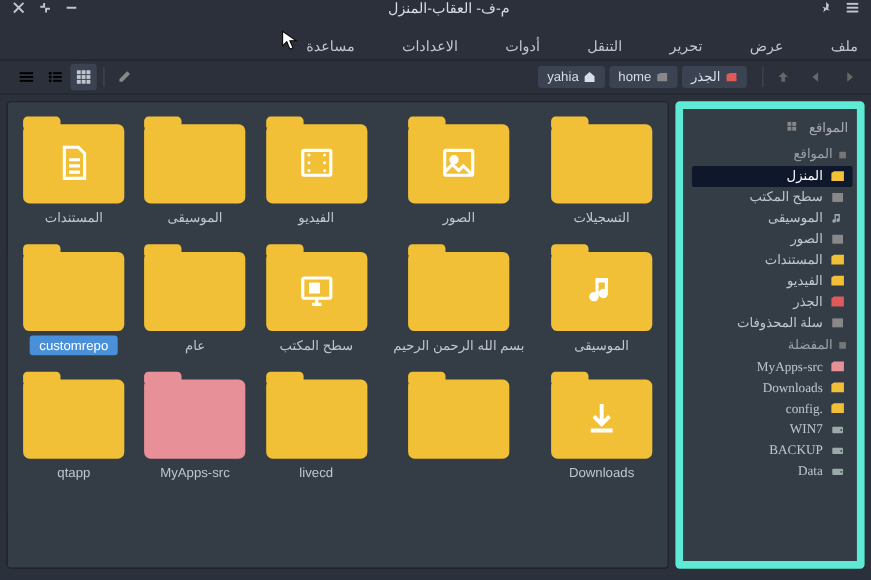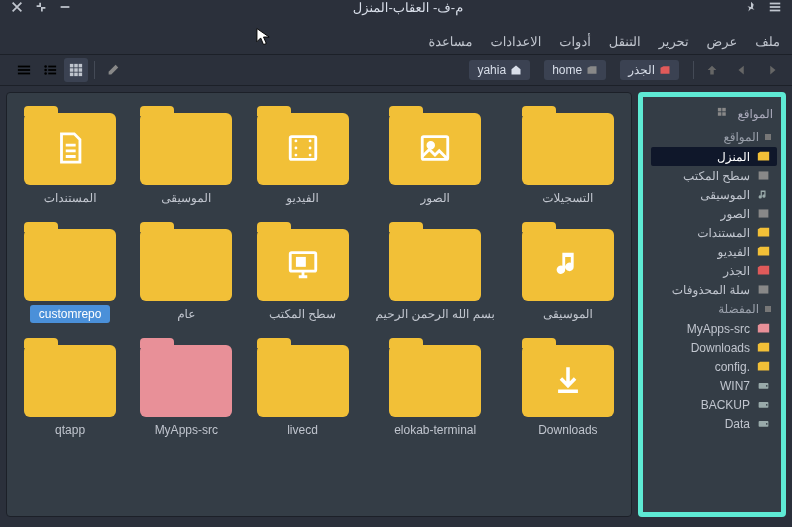--- a/index.html
+++ b/index.html
@@ -4,47 +4,47 @@
 <style>
 * { margin:0; padding:0; box-sizing:border-box; }
 body { width:792px; height:527px; background:#2b303b; font-family:'Segoe UI',Tahoma,sans-serif; font-size:12px; color:#c0c5ce; overflow:hidden; }
 .window { width:100%; height:100%; display:flex; flex-direction:column; }
 .titlebar { height:28px; display:flex; padding:0 10px; background:#2b303b; }
 .tb-left { display:flex; gap:10px; }
 .tb-icon { width:14px; height:14px; color:#c0c5ce; cursor:pointer; }
 .title { flex:1; text-align:center; color:#d8dee9; font-size:13px; }
 .tb-right { display:flex; gap:10px; }
 .menubar { height:26px; display:flex; justify-content:flex-end; align-items:center; padding:0 12px; gap:18px; color:#c0c5ce; font-size:13px; }
-.menubar span { cursor:pointer; }
+.menubar span { cursor:pointer;margin-left:25px; }
 .toolbar { height:32px; display:flex; align-items:center; padding:0 8px; background:#2b303b; border-top:1px solid #1c2028; border-bottom:1px solid #1c2028; }
 .view-btns { display:flex; gap:2px; margin-left:4px; }
 .view-btn { width:24px; height:24px; display:flex; align-items:center; justify-content:center; border-radius:3px; color:#777; cursor:pointer; }
 .view-btn.active { background:#3b4252; color:#c0c5ce; }
 .tool-sep { width:1px; height:18px; background:#444a56; margin:0 6px; }
 .edit-btn { width:24px; height:24px; display:flex; align-items:center; justify-content:center; color:#888; cursor:pointer; }
 .toolbar-spacer { flex:1; }
-.breadcrumb { display:flex; align-items:center; gap:14px; margin-right:8px;margin-left:18px; }
+.breadcrumb { display:flex; align-items:center; gap:4px; margin-right:8px;margin-left:18px; }
 .crumb { display:flex; align-items:center; gap:4px; padding:3px 8px; background:#3b4252; border-radius:3px; color:#d8dee9; cursor:pointer; font-size:12px; }
 .crumb svg { width:12px; height:12px; }
 .crumb.root svg { color:#e05a5a; }
 .nav-btns { display:flex; gap:6px; }
 .nav-btn { width:24px; height:24px; display:flex; align-items:center; justify-content:center; color:#666; cursor:pointer; }
 .content-area { flex:1; display:flex; background:#2b303b; padding:6px; gap:6px; overflow:hidden; }
 .main-pane { flex:1; background:#343d46; border-radius:4px; padding:8px; overflow:auto; border:1px solid #1c2028; }
 .grid { display:grid; grid-template-columns:repeat(5,1fr); gap:6px; }
 .item { display:flex; flex-direction:column; align-items:center; padding:4px; cursor:pointer; }
 .folder-icon { width:92px; height:72px; background:#f2c037; border-radius:6px; position:relative; margin-top:8px; display:flex; align-items:center; justify-content:center; }
 .folder-icon::before { content:''; position:absolute; top:-7px; left:0; width:34px; height:10px; background:#f2c037; border-radius:4px 4px 0 0; }
 .folder-icon.pink { background:#e89098; }
 .folder-icon.pink::before { background:#e89098; }
 .glyph { color:#fff; }
 .glyph svg { width:34px; height:34px; }
 .item-label { margin-top:4px; padding:2px 8px; font-size:12px; color:#c0c5ce; text-align:center; border-radius:3px; min-width:80px; white-space:nowrap; }
 .item-label.selected { background:#4a90d9; color:#fff; }
-.sidebar { width:148px; background:#343d46; border-radius:4px; padding:8px 4px 8px 8px; border:5px solid #5eead4; display:flex; flex-direction:column; }
+.sidebar { width:172px; background:#343d46; border-radius:4px; padding:8px 4px 8px 8px; border:7px solid #5eead4; display:flex; flex-direction:column;font-family:Liberation Serif, serif; }
 .sidebar-head { display:flex; justify-content:flex-end; align-items:center; gap:6px; padding:2px 4px 6px; color:#aab; }
 .sb-view-icon { width:14px; height:14px; color:#888; }
 .sb-section { text-align:right; color:#9aa0ab; font-size:12px; padding:3px 6px; display:flex; align-items:center; justify-content:flex-end; gap:6px; }
 .sb-section .marker { width:6px; height:6px; background:#777; }
 .sb-item { display:flex; align-items:center; justify-content:flex-end; gap:6px; padding:2px 6px 2px 4px; font-size:12px; color:#c0c5ce; cursor:pointer; border-radius:2px; }
 .sb-item.active { background:#0f172a; color:#fff; }
 .sb-icon { width:15px; height:15px; display:flex; align-items:center; justify-content:center; }
 .sb-icon svg { width:13px; height:13px; }
 .sb-icon.folder svg { color:#f2c037; }
 .sb-icon.folder-red svg { color:#e05a5a; }
@@ -256,21 +256,20 @@
           <div class="item">
             <div class="folder-icon plain pink"></div>
             <div class="item-label">MyApps-src</div>
           </div>
           <div class="item">
             <div class="folder-icon plain"></div>
             <div class="item-label">livecd</div>
           </div>
           <div class="item">
             <div class="folder-icon plain"></div>
-            <div class="item-label">elokab-terminal</div>
           </div>
           <div class="item">
             <div class="folder-icon">
               <span class="glyph"><svg viewBox="0 0 24 24" fill="none" stroke="#fff" stroke-width="2.5">
                   <path d="M12 3v12M7 11l5 5 5-5M5 20h14"></path>
                 </svg></span>
             </div>
             <div class="item-label">Downloads</div>
           </div>
         </div>

